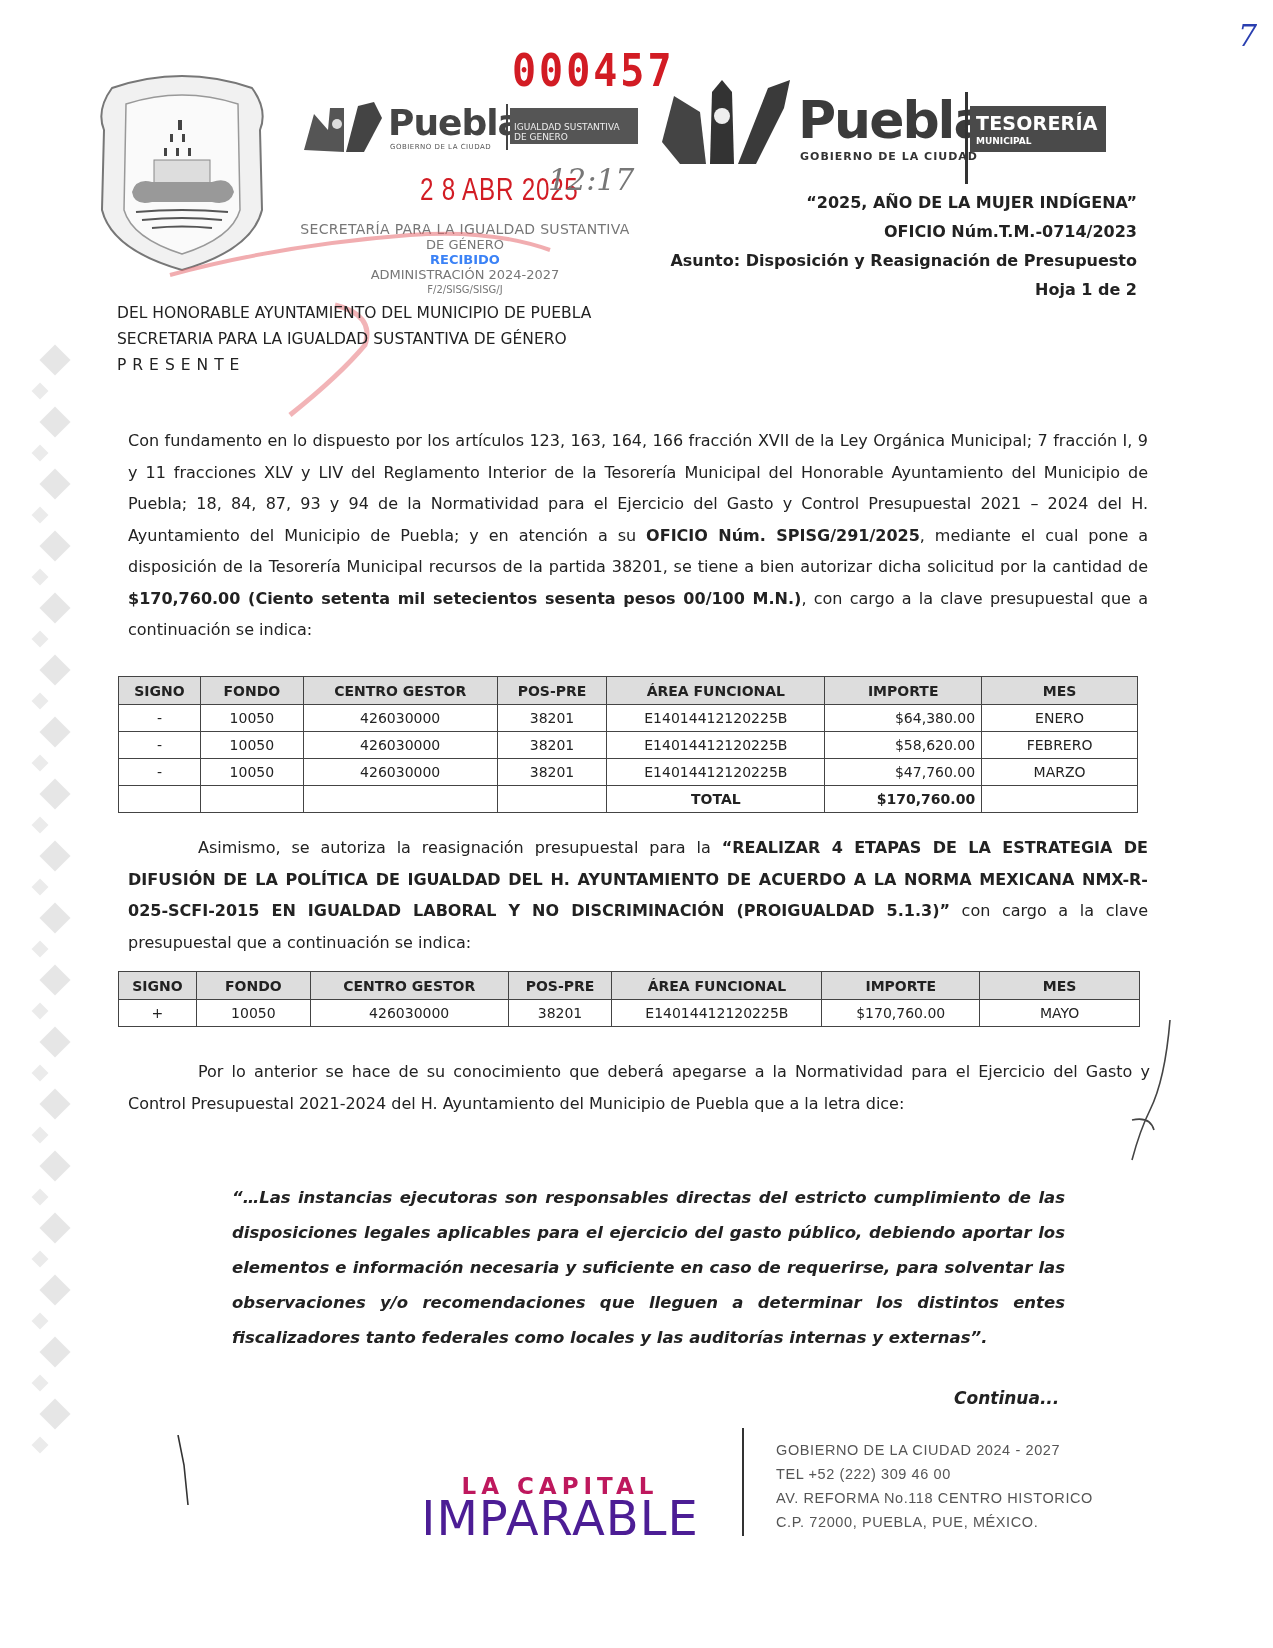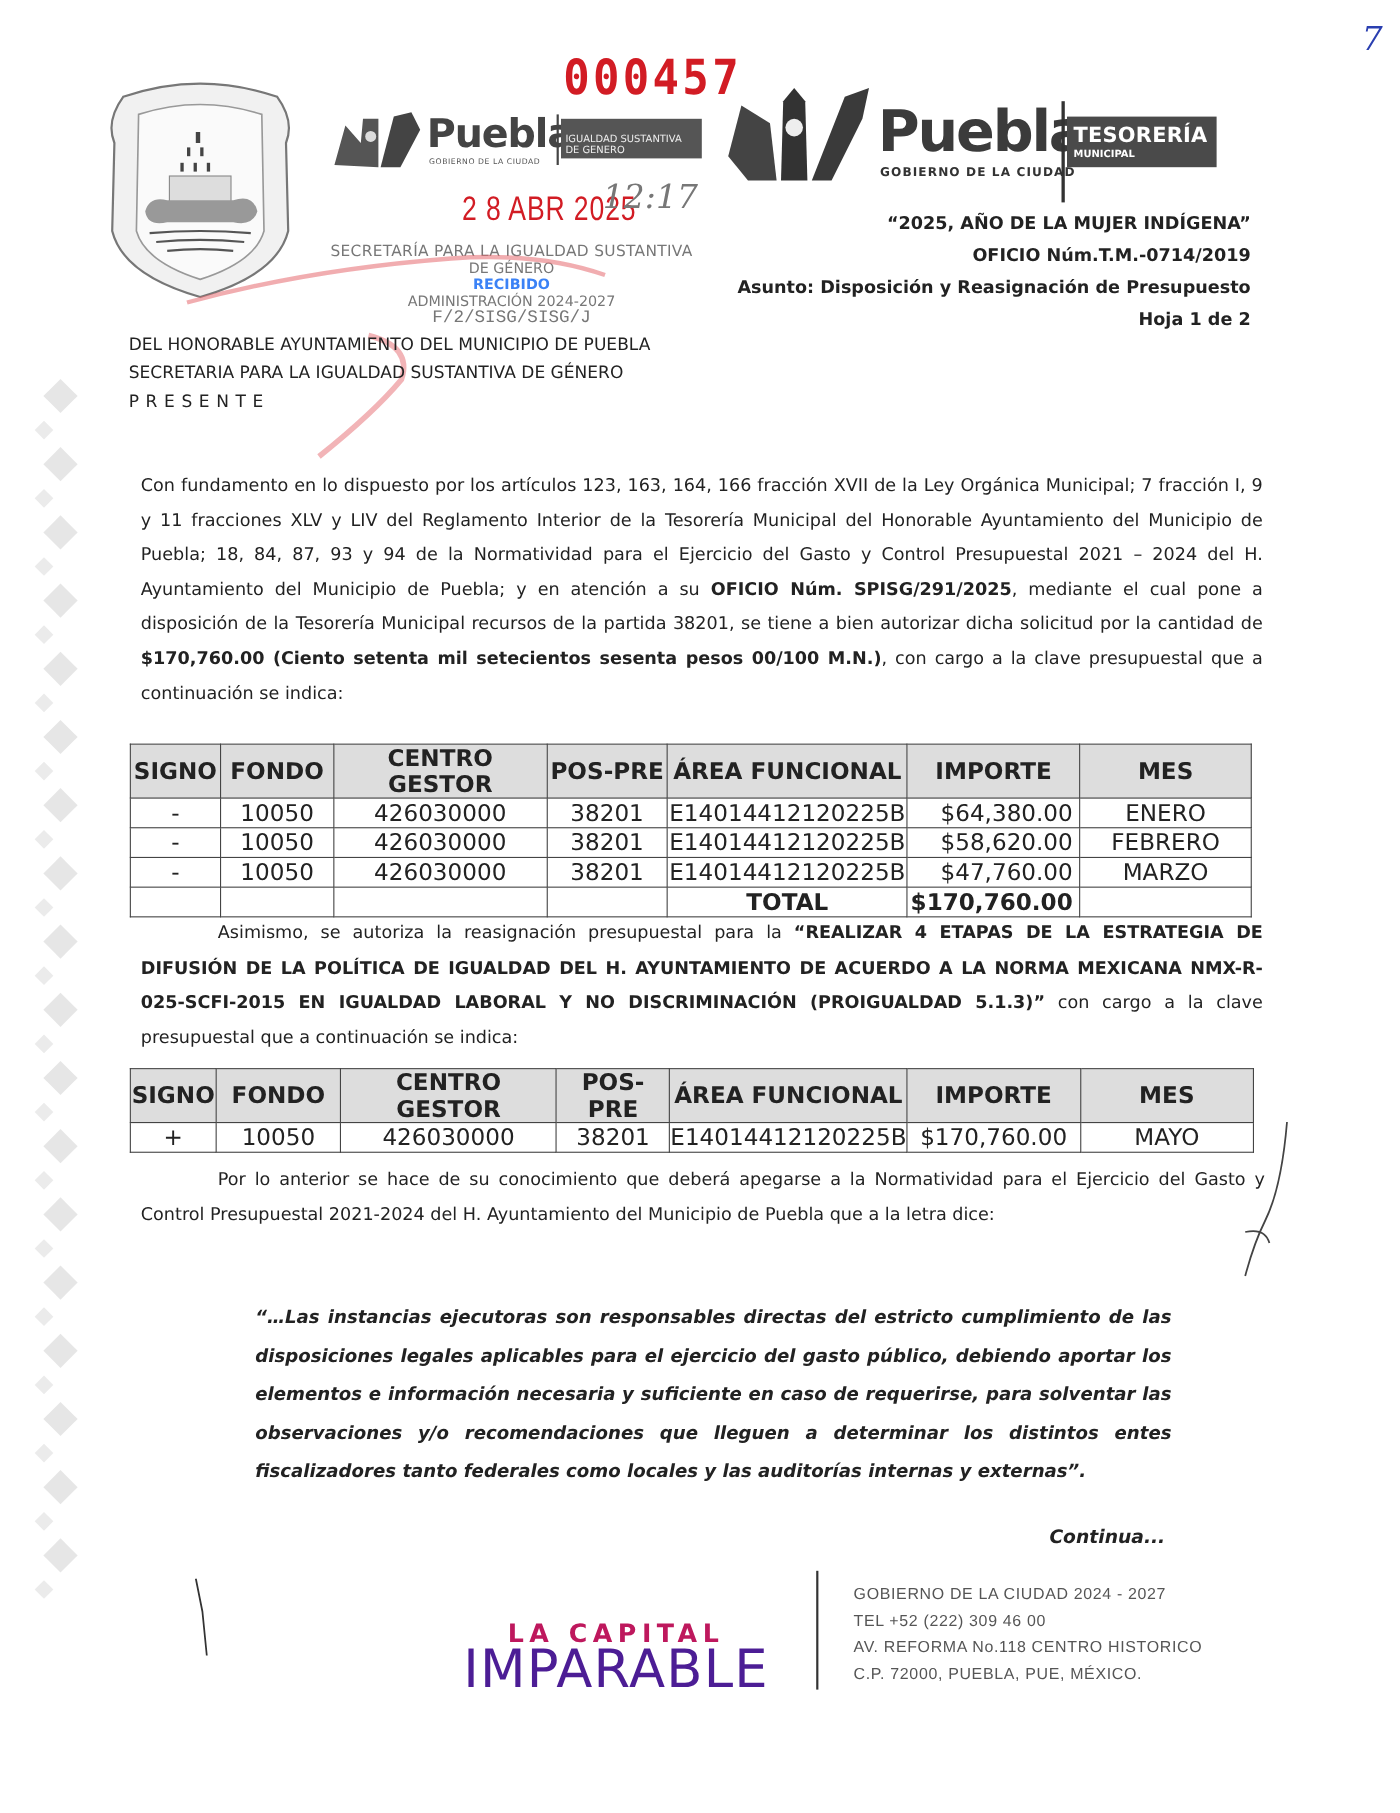--- a/index.html
+++ b/index.html
@@ -26,21 +26,21 @@
   .logo-small .sub { position:absolute; left:90px; top:43px; font-size:7px; color:#555; letter-spacing:.5px; }
   .logo-small .box { position:absolute; left:210px; top:8px; width:128px; height:36px; background:#555; color:#eee; font-size:9px; padding:14px 0 0 4px; box-sizing:border-box; line-height:10px; }
   .logo-small .bar { position:absolute; left:206px; top:4px; width:2px; height:46px; background:#444; }
 
   .date-stamp { left:420px; top:172px; color:#d21c24; font-family:"Liberation Sans", sans-serif; font-size:31px; letter-spacing:1px; transform:scaleX(.78); transform-origin:left; }
   .time-hand { left:548px; top:162px; color:#777; font-family:"DejaVu Serif", serif; font-style:italic; font-size:30px; }
 
   .recv-stamp { left:290px; top:222px; width:350px; text-align:center; color:#777; font-size:13px; line-height:15px; }
   .recv-stamp .l1 { font-size:14px; letter-spacing:.3px; }
   .recv-stamp .l3 { font-weight:bold; color:#3b82f6; }
-  .recv-stamp .l5 { font-size:16px;font-family:Liberation Mono, monospace; }
+  .recv-stamp .l5 { font-size:10px; }
 
   .red-scribble { left:160px; top:205px; width:500px; height:220px; pointer-events:none; }
 
   
   .logo-big { left:660px; top:72px; width:450px; height:100px; }
   .logo-big .pueb { position:absolute; left:138px; top:18px; font-size:52px; font-weight:bold; color:#3b3b3b; letter-spacing:-2px; font-family:"DejaVu Sans", sans-serif; }
   .logo-big .sub { position:absolute; left:140px; top:78px; font-size:11px; color:#333; font-weight:bold; letter-spacing:1px; }
   .logo-big .bar { position:absolute; left:305px; top:20px; width:3px; height:92px; background:#333; }
   .logo-big .box { position:absolute; left:310px; top:34px; width:136px; height:46px; background:#4a4a4a; color:#fff; }
   .logo-big .box .t1 { position:absolute; left:6px; top:6px; font-size:19px; font-weight:bold; letter-spacing:.2px; }
@@ -55,21 +55,21 @@
   .recipient .presente { letter-spacing:6px; }
 
   
   .para { left:128px; width:1020px; font-size:16px; line-height:31.5px; text-align:justify; color:#222; }
   .para b { font-weight:bold; }
   .p1 { top:425px; }
   .p2 { top:832px; text-indent:70px; }
   .p3 { top:1056px; text-indent:70px; width:1022px; }
 
   
-  table.budget { border-collapse:collapse; position:absolute; font-size:21px; color:#222; }
+  table.budget { border-collapse:collapse; position:absolute; font-size:14px; color:#222; }
   table.budget th, table.budget td { border:1.6px solid #444; text-align:center; padding:0; }
   table.budget th { background:#ddd; font-weight:bold; height:27px; }
   table.budget td { height:26px; }
   table.budget td.num { text-align:right; padding-right:6px; }
   table.budget td.bold { font-weight:bold; }
   .t1 { left:118px; top:676px; width:1020px; }
   .t2 { left:118px; top:971px; width:1022px; }
 
   
   .quote { left:232px; top:1180px; width:833px; font-size:16.5px; line-height:35px; font-style:italic; font-weight:bold; text-align:justify; color:#222; }
@@ -182,21 +182,21 @@
   <span class="sub">GOBIERNO DE LA CIUDAD</span>
   <div class="bar"></div>
   <div class="box">
     <span class="t1">TESORERÍA</span>
     <span class="t2">MUNICIPAL</span>
   </div>
 </div>
 
 <div class="abs hdr-info">
   <div>“2025, AÑO DE LA MUJER INDÍGENA”</div>
-  <div>OFICIO Núm.T.M.-0714/2019</div>
+  <div>OFICIO Núm.T.M.-0714/2023</div>
   <div>Asunto: Disposición y Reasignación de Presupuesto</div>
   <div>Hoja 1 de 2</div>
 </div>
 
 <svg class="abs red-scribble" viewBox="0 0 500 220">
   <path d="M10 70 Q120 40 250 30 Q330 24 390 45" stroke="#e56a6f" stroke-width="4" fill="none" opacity=".55"></path>
   <path d="M175 100 Q215 110 205 140 Q180 170 130 210" stroke="#e56a6f" stroke-width="5" fill="none" opacity=".5"></path>
 </svg>
 
 <div class="abs recipient">

